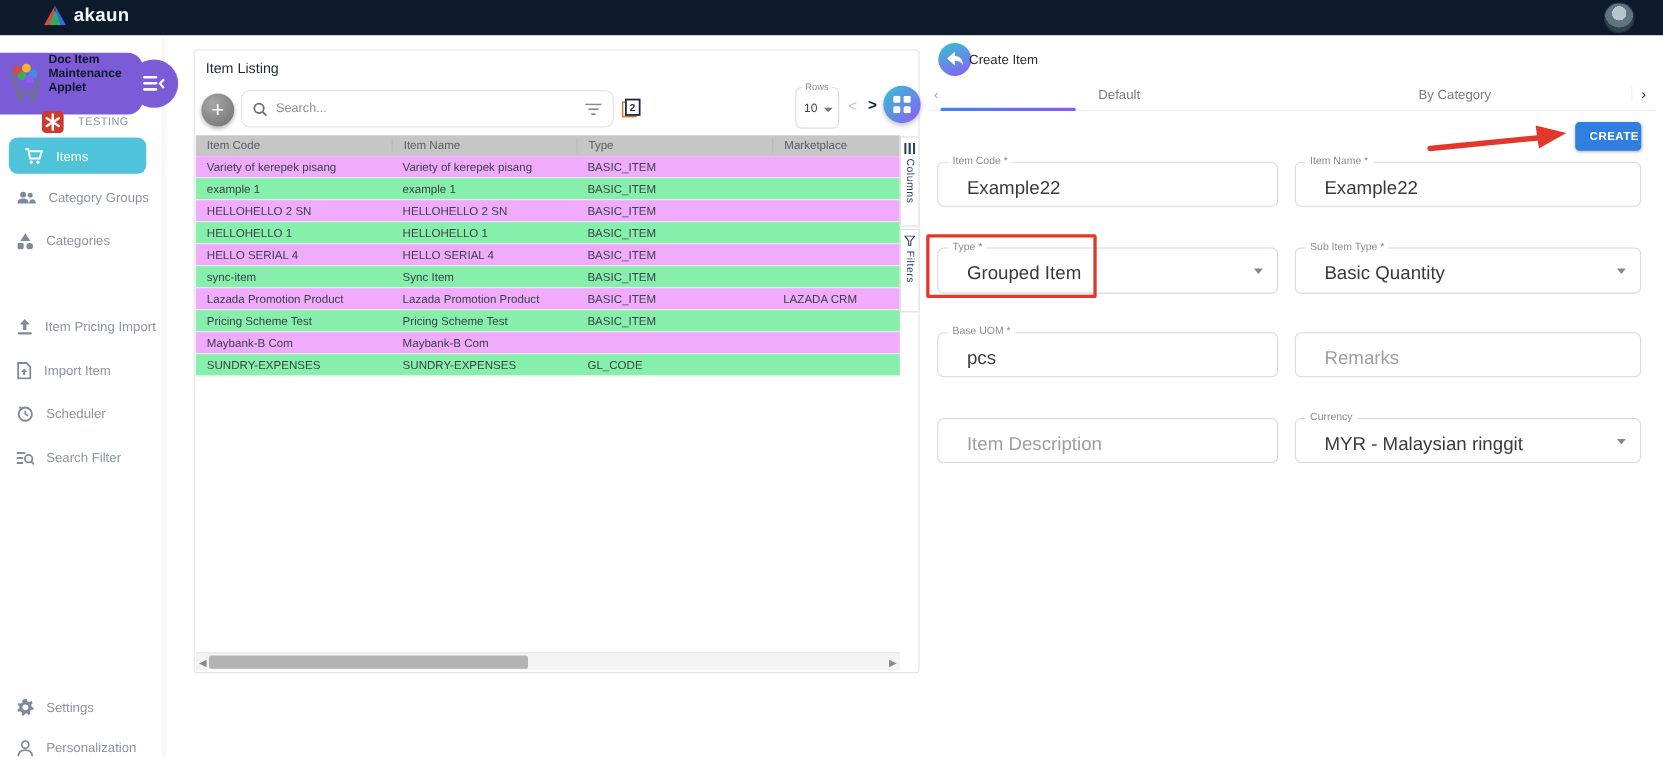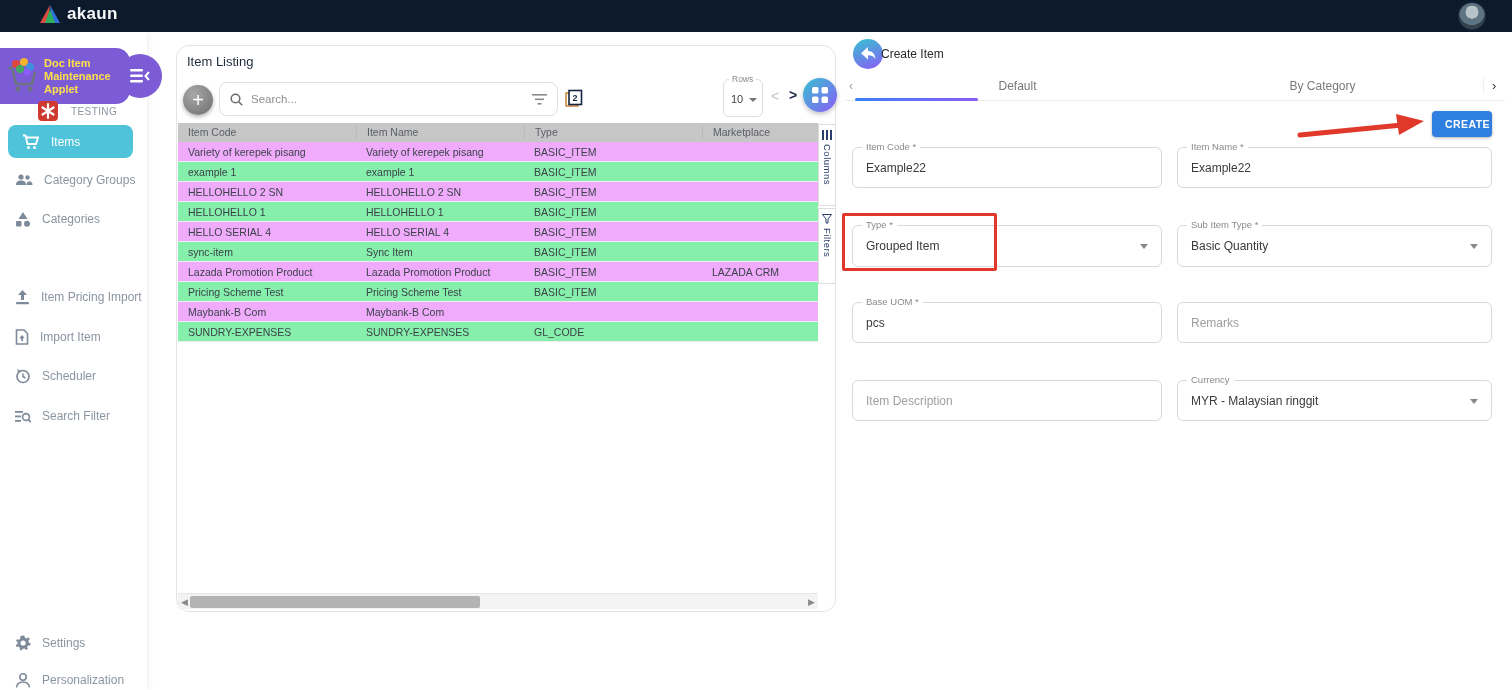--- a/index.html
+++ b/index.html
@@ -12,36 +12,36 @@
   #brand { position:absolute; left:40px; top:4px; display:flex; align-items:center; gap:7px; }
   #brand .brand-text { color:#f4f6f8; font-size:17px; font-weight:bold; letter-spacing:.3px; }
   #avatar { position:absolute; right:26px; top:2px; width:28px; height:28px; border-radius:50%;
     background:radial-gradient(circle at 50% 35%, #b9c4c9 0 30%, #5e7482 31% 60%, #33424c 61% 100%);
     border:1px solid #24344a; cursor:pointer; }
 
   
   #sidebar { position:absolute; left:0; top:32px; width:147px; height:658px; background:#fff;
     box-shadow:2px 0 6px rgba(0,0,0,.06); z-index:20; }
   #applet-header { position:absolute; left:0; top:16px; width:130px; height:56px; background:#7c5cd6;
-    border-radius:0 14px 14px 0; color:#fde047; display:flex; align-items:center; }
+    border-radius:0 14px 14px 0; color:#0f172a; display:flex; }
   #applet-title { margin-left:44px; font-size:11px; font-weight:bold; line-height:13px; width:84px; }
   #applet-img { position:absolute; left:2px; top:22px; z-index:2; }
   #collapse-btn { position:absolute; left:118px; top:22px; width:44px; height:44px; border-radius:50%;
     background:#7c5cd6; display:flex; align-items:center; justify-content:center; cursor:pointer; z-index:1; }
   .sb-item { position:absolute; left:0; width:147px; height:30px; display:flex; align-items:center;
     gap:11px; padding-left:15px; color:#8b95a1; font-size:12px; cursor:pointer; white-space:nowrap; }
   .sb-item svg { flex:0 0 auto; }
   #sb-testing { top:64px; font-size:10px; letter-spacing:.4px; color:#8b95a1; gap:13px;padding-left:38px; }
   #sb-items { position:absolute; left:8px; top:93px; width:125px; height:33px; background:#4ec3d9;
     border-radius:8px; color:#fff; display:flex; align-items:center; gap:12px; padding-left:14px;
     font-size:12px; cursor:pointer; }
 
   
   #listing-card { position:absolute; left:176px; top:45px; width:660px; height:567px; background:#fff;
-    border:1px solid #e4e4e4; border-radius:13px; }
+    border:1px solid #e4e4e4; border-radius:3px; }
   #listing-title { position:absolute; left:10px; top:8px; font-size:13px; color:#1f2b3a; }
   #add-btn { position:absolute; left:6px; top:39px; width:30px; height:30px; border-radius:50%;
     background:radial-gradient(circle at 35% 30%, #a7a7a7, #6e6e6e); color:#fff; font-size:20px;
     display:flex; align-items:center; justify-content:center; cursor:pointer;
     box-shadow:0 2px 4px rgba(0,0,0,.3); }
   #search-box { position:absolute; left:42px; top:36px; width:339px; height:34px; border:1px solid #e0e0e0;
     border-radius:8px; background:#fff; display:flex; align-items:center; padding:0 10px; gap:8px; }
   #search-input { border:none; outline:none; flex:1; font-size:11.5px; color:#555;
     font-family:"Liberation Sans", sans-serif; }
   #search-input::placeholder { color:#8f8f8f; }
@@ -98,21 +98,21 @@
     border-left:1px solid #eee; padding-left:8px; }
   #tab-indicator { position:absolute; left:10px; top:26px; width:123px; height:3px;
     background:linear-gradient(90deg,#3b82f6,#8b5cf6); border-radius:2px; }
   #create-btn { position:absolute; left:587px; top:79px; width:60px; height:26px; background:#2f7fe0;
     border:none; border-radius:4px; color:#fff; font-size:10.5px; font-weight:bold; letter-spacing:.4px;
     cursor:pointer; box-shadow:0 1px 3px rgba(0,0,0,.3); font-family:"Liberation Sans", sans-serif;padding-left:11px; }
 
   .field { position:absolute; height:41px; border:1px solid #d9d9d9; border-radius:6px; background:#fff; cursor:text; }
   .field .flabel { position:absolute; top:-7px; left:9px; background:#fff; padding:0 4px; font-size:9.5px;
     color:#8a8a8a; white-space:nowrap; }
-  .field .fvalue { position:absolute; left:13px; top:13px; font-size:12px; color:#3a3a3a; white-space:nowrap; }
+  .field .fvalue { position:absolute; left:26px; top:13px; font-size:17px; color:#3a3a3a; white-space:nowrap; }
   .field .fvalue.ph { color:#9e9e9e; }
   .field .caret { position:absolute; right:13px; top:18px; width:0; height:0; border-left:4px solid transparent;
     border-right:4px solid transparent; border-top:5px solid #888; }
   #f-item-code { left:7px; top:115px; width:310px; }
   #f-item-name { left:332px; top:115px; width:315px; }
   #f-type { left:7px; top:193px; width:310px; height:42px; }
   #f-sub-item-type { left:332px; top:193px; width:315px; height:42px; }
   #f-base-uom { left:7px; top:270px; width:310px; }
   #f-remarks { left:332px; top:270px; width:315px; }
   #f-item-desc { left:7px; top:348px; width:310px; }

